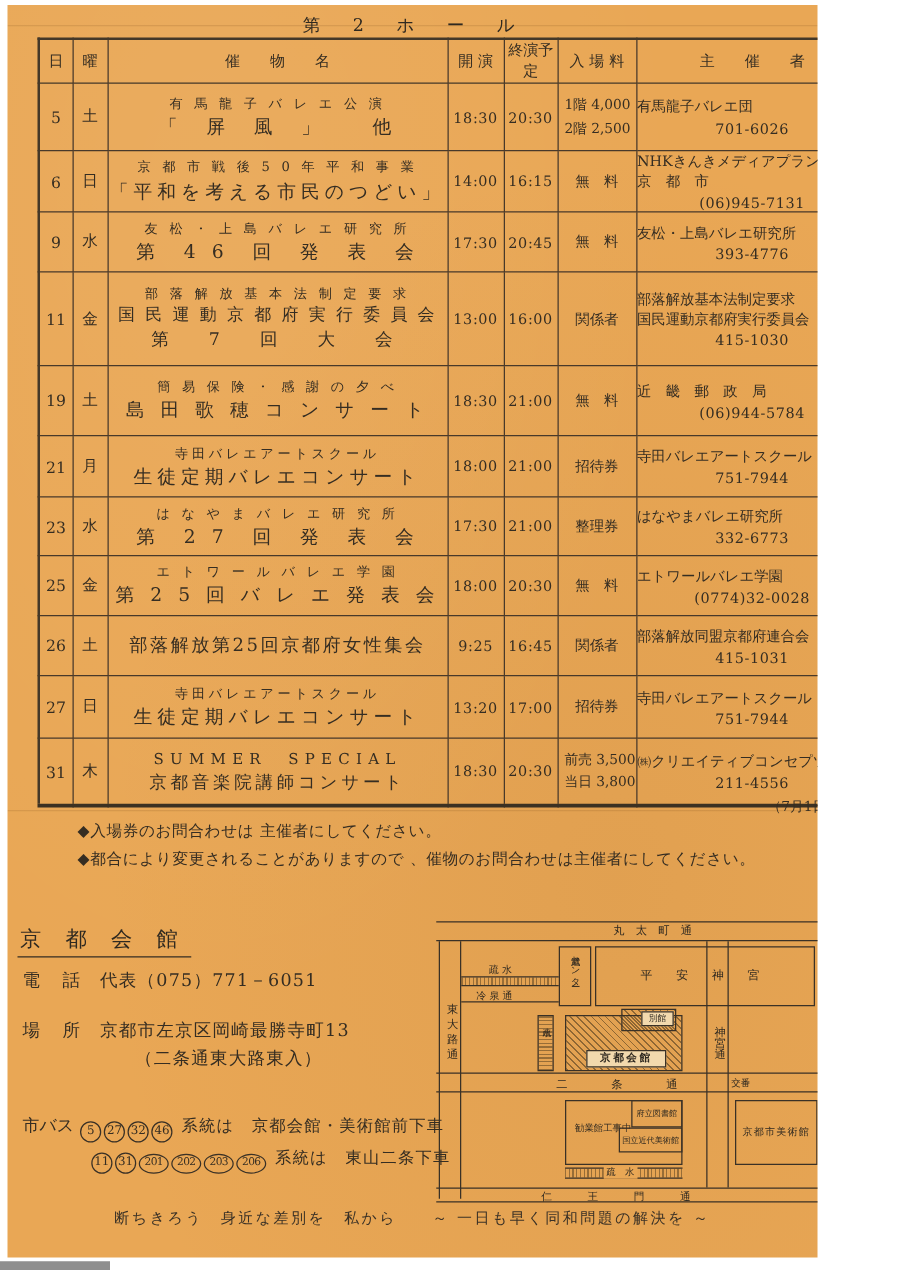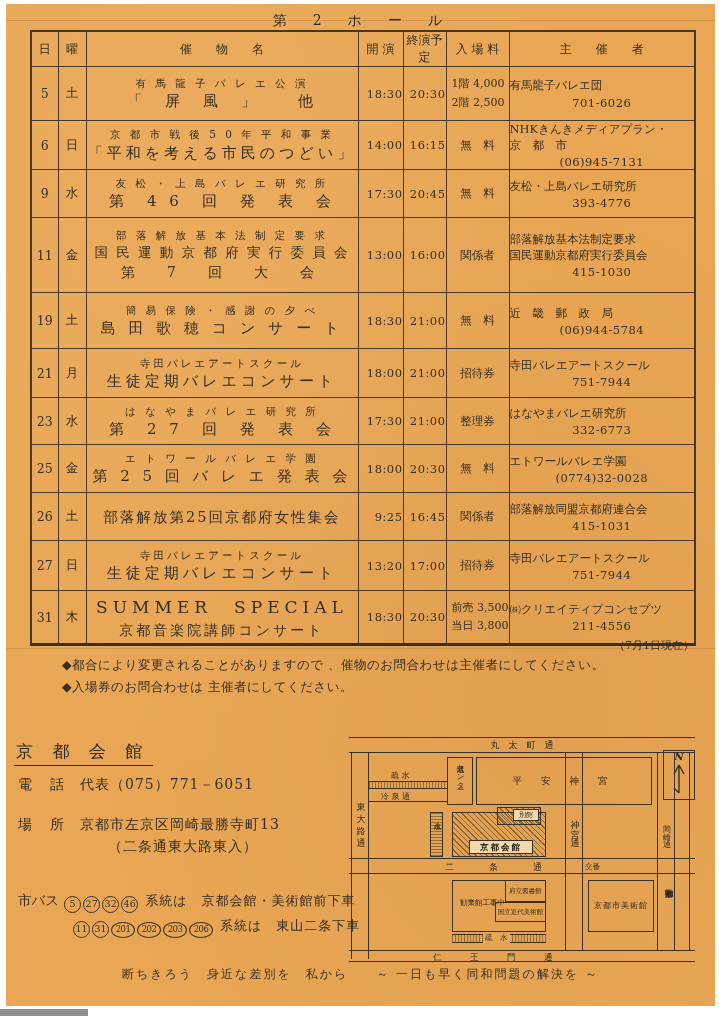--- a/index.html
+++ b/index.html
@@ -2,21 +2,21 @@
 <html><head>
 <meta charset="utf-8">
 <style>
   html,body{margin:0;padding:0;}
   body{
     width:720px;height:1016px;position:relative;background:#ffffff;
     font-family:"DejaVu Serif","Liberation Serif",serif;
     color:#352d22;overflow:hidden;
   }
   .paper{
-    position:absolute;left:6px;top:4px;width:709px;height:1002px;
+    position:absolute;left:6px;top:4px;width:648px;height:1002px;
     background:#e9a755;
     background-image:
       radial-gradient(ellipse at 25% 15%, rgba(255,255,255,0.06), transparent 55%),
       radial-gradient(ellipse at 75% 70%, rgba(120,70,20,0.07), transparent 60%);
     overflow:hidden;
   }
   .crease{position:absolute;left:0;width:100%;height:1px;background:rgba(100,60,15,0.14);}
   .scan-gray{position:absolute;left:0;top:1009px;width:88px;height:7px;background:#8f8f8f;}
 
   .title{
@@ -27,32 +27,32 @@
   table.sched{
     position:absolute;left:24px;top:26px;width:664px;
     border-collapse:collapse;table-layout:fixed;
     border:2px solid #443828;border-bottom:3px solid #3c3122;
   }
   table.sched td,table.sched th{
     border:1.4px solid #48392a;padding:0;vertical-align:middle;color:#352d22;
   }
   table.sched th{font-weight:normal;font-size:12px;height:23px;border-bottom:1.6px solid #443828;}
   .c-day,.c-wd{text-align:center;font-size:12.5px;}
-  .c-time{text-align:right;font-size:11.5px;letter-spacing:0.5px;}
+  .c-time{text-align:center;font-size:11.5px;letter-spacing:0.5px;}
   .c-adm{text-align:center;font-size:11px;}
   .c-adm .adm-line{display:block;line-height:1.65;text-align:left;padding-left:5px;}
   .c-adm.single{font-size:11.5px;}
   .ev{text-align:center;padding:2px 2px;}
   .ev span{display:block;}
   .ev .l1{font-size:10.5px;letter-spacing:3px;line-height:1.55;}
   .ev .l2{font-size:15px;letter-spacing:4px;line-height:1.4;}
   .ev .l3{font-size:14px;letter-spacing:9px;line-height:1.5;}
   tr.r4 .l2{font-size:13.5px;letter-spacing:2px;}
   tr.r9 .l2{font-size:14.5px;letter-spacing:2px;}
-  tr.r11 .l1{font-size:17px;letter-spacing:5px;}
+  tr.r11 .l1{font-size:12px;letter-spacing:5px;}
   tr.r11 .l2{font-size:14px;letter-spacing:3px;}
   .c-org{font-size:11.5px;padding:3px 7px 3px 8px;}
   .c-org .org{display:block;text-align:left;line-height:1.4;}
   .c-org .phone{display:block;text-align:center;margin-top:2px;letter-spacing:0.5px;}
 
   .as-of{position:absolute;left:548px;top:634px;width:140px;text-align:right;font-size:11px;}
   .notes{position:absolute;left:56px;top:650px;font-size:12.5px;line-height:1.75;}
   .notes div{letter-spacing:0.5px;}
 
   .venue{position:absolute;left:8px;top:736px;width:330px;font-size:13px;}
@@ -301,22 +301,22 @@
             <span class="org">㈱クリエイティブコンセプツ</span>
             <span class="phone">211-4556</span>
           </td>
     </tr>
   </tbody>
     </table>
 
   <div class="as-of">（7月1日現在）</div>
 
   <div class="notes">
+    <div>◆入場券のお問合わせは 主催者にしてください。</div>
     <div>◆都合により変更されることがありますので 、催物のお問合わせは主催者にしてください。</div>
-    <div>◆入場券のお問合わせは 主催者にしてください。</div>
   </div>
 
   <div class="venue">
     <span class="venue-name">京 都 会 館</span>
     <div class="vrow" style="top:36px">
       <span class="vlabel">電　話</span><span class="vvalue">代表（075）771－6051</span>
     </div>
     <div class="vrow" style="top:76px">
       <span class="vlabel">場　所</span><span class="vvalue">京都市左京区岡崎最勝寺町13</span>
     </div>

